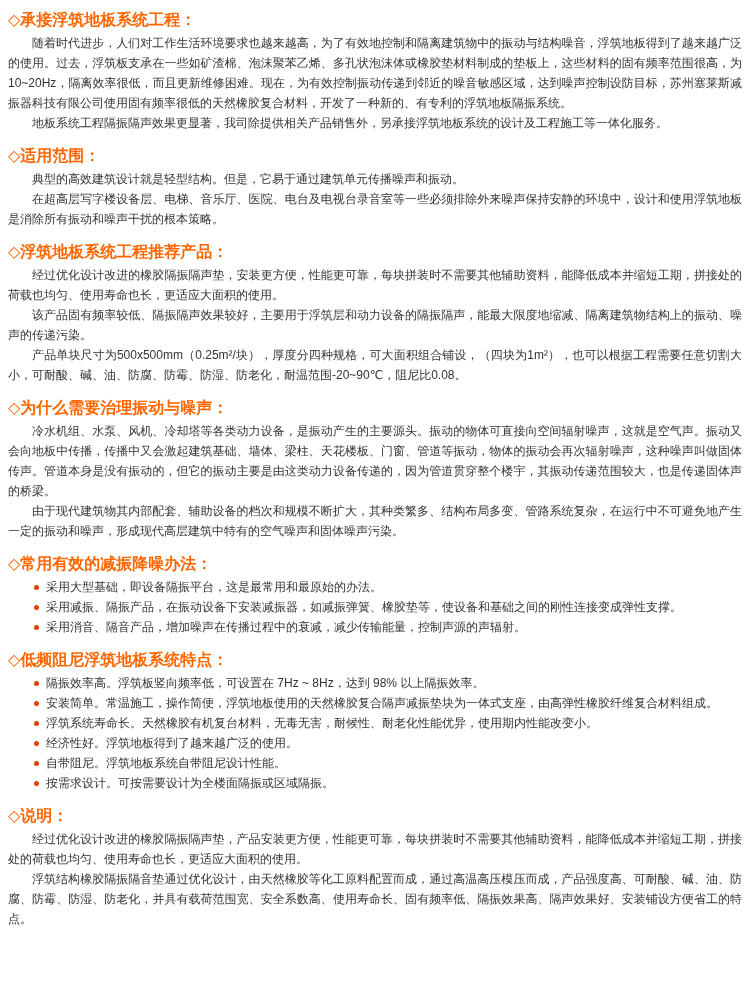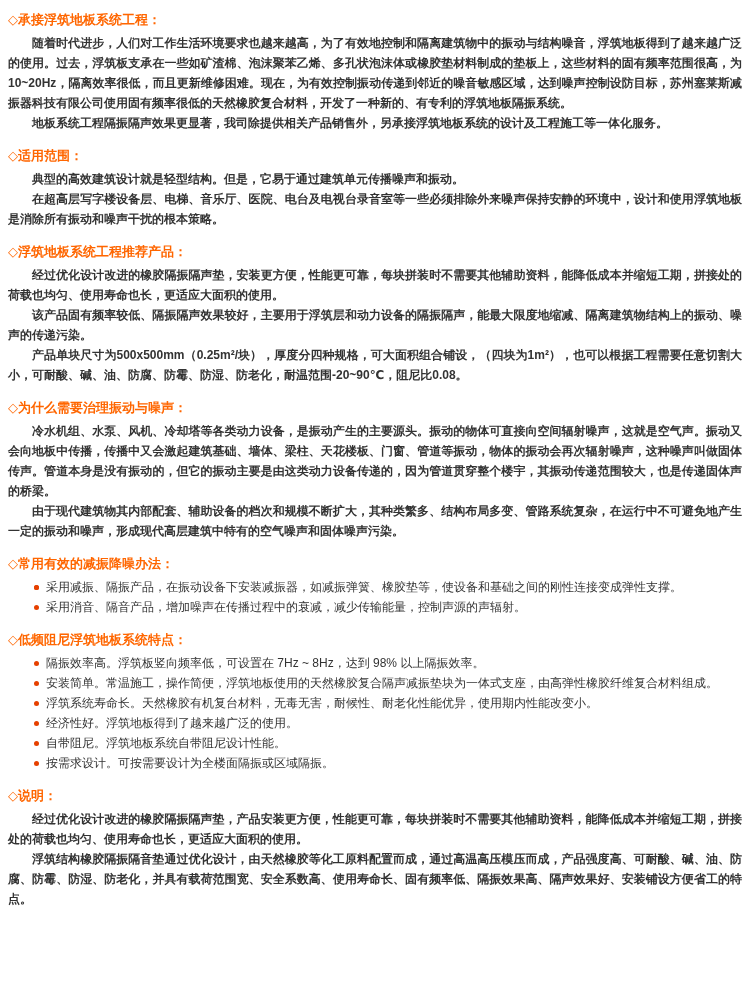--- a/index.html
+++ b/index.html
@@ -7,32 +7,31 @@
   .page {
     width: 750px;
     padding: 8px 8px 12px 8px;
     font-family: "Liberation Sans", "DejaVu Sans", sans-serif;
     font-size: 12px;
     line-height: 20px;
     color: var(--body-color, #333333);
     background: var(--page-bg, #ffffff);
   }
   .sec-heading {
-    font-size: 13px;
+    font-size: 16px;
     line-height: 20px;
     font-weight: bold;
     color: var(--heading-color, #ff6600);
     margin: 13px 0 3px 0;
   }
   .section:first-child .sec-heading { margin-top: 2px; }
   .para {
     margin: 0;
     text-indent: 2em;
     text-align: justify;
-    font-weight: bold;
   }
   .bullet-item {
     position: relative;
     margin-left: 26px;
     padding-left: 12px;
     text-align: justify;
   }
   .bullet-dot {
     position: absolute;
     left: 0;
@@ -70,20 +69,21 @@
   <div class="section">
     <h3 class="sec-heading">◇为什么需要治理振动与噪声：</h3>
     <p class="para">冷水机组、水泵、风机、冷却塔等各类动力设备，是振动产生的主要源头。振动的物体可直接向空间辐射噪声，这就是空气声。振动又会向地板中传播，传播中又会激起建筑基础、墙体、梁柱、天花楼板、门窗、管道等振动，物体的振动会再次辐射噪声，这种噪声叫做固体传声。管道本身是没有振动的，但它的振动主要是由这类动力设备传递的，因为管道贯穿整个楼宇，其振动传递范围较大，也是传递固体声的桥梁。</p>
     <p class="para">由于现代建筑物其内部配套、辅助设备的档次和规模不断扩大，其种类繁多、结构布局多变、管路系统复杂，在运行中不可避免地产生一定的振动和噪声，形成现代高层建筑中特有的空气噪声和固体噪声污染。</p>
   </div>
 
   <div class="section">
     <h3 class="sec-heading">◇常用有效的减振降噪办法：</h3>
     <div class="bullet-item">
       <span class="bullet-dot"></span>
+      <span>采用大型基础，即设备隔振平台，这是最常用和最原始的办法。</span>
     </div>
     <div class="bullet-item">
       <span class="bullet-dot"></span>
       <span>采用减振、隔振产品，在振动设备下安装减振器，如减振弹簧、橡胶垫等，使设备和基础之间的刚性连接变成弹性支撑。</span>
     </div>
     <div class="bullet-item">
       <span class="bullet-dot"></span>
       <span>采用消音、隔音产品，增加噪声在传播过程中的衰减，减少传输能量，控制声源的声辐射。</span>
     </div>
   </div>

